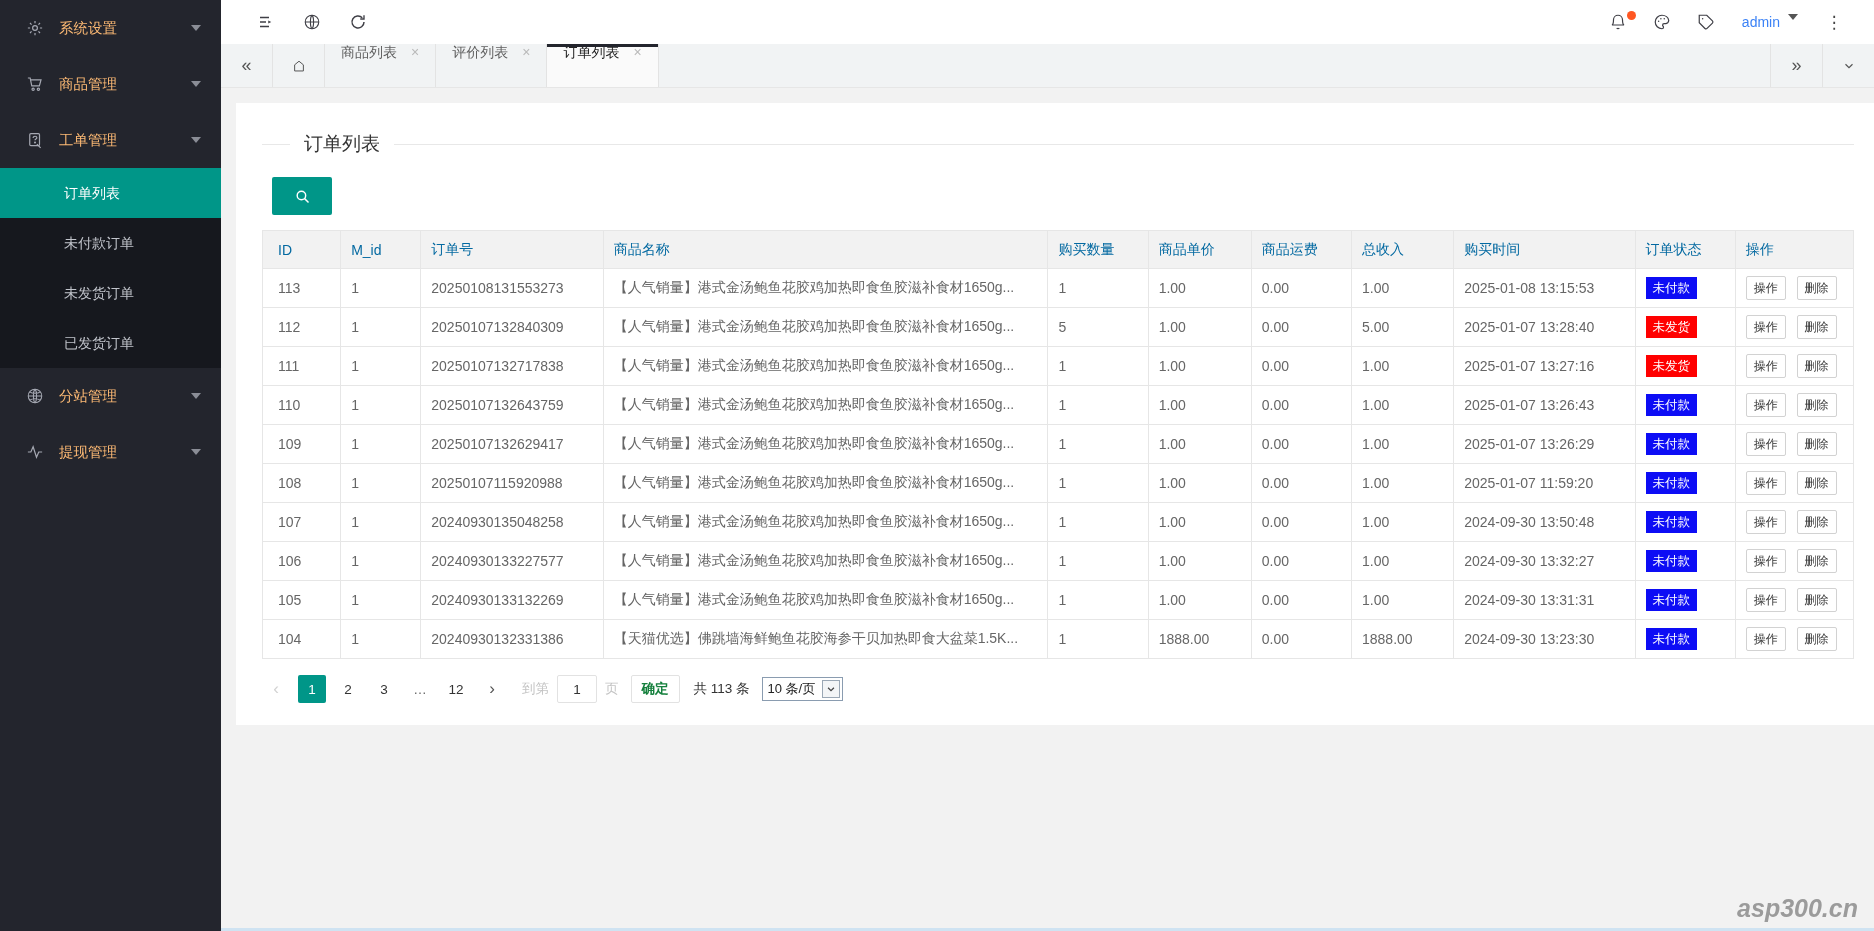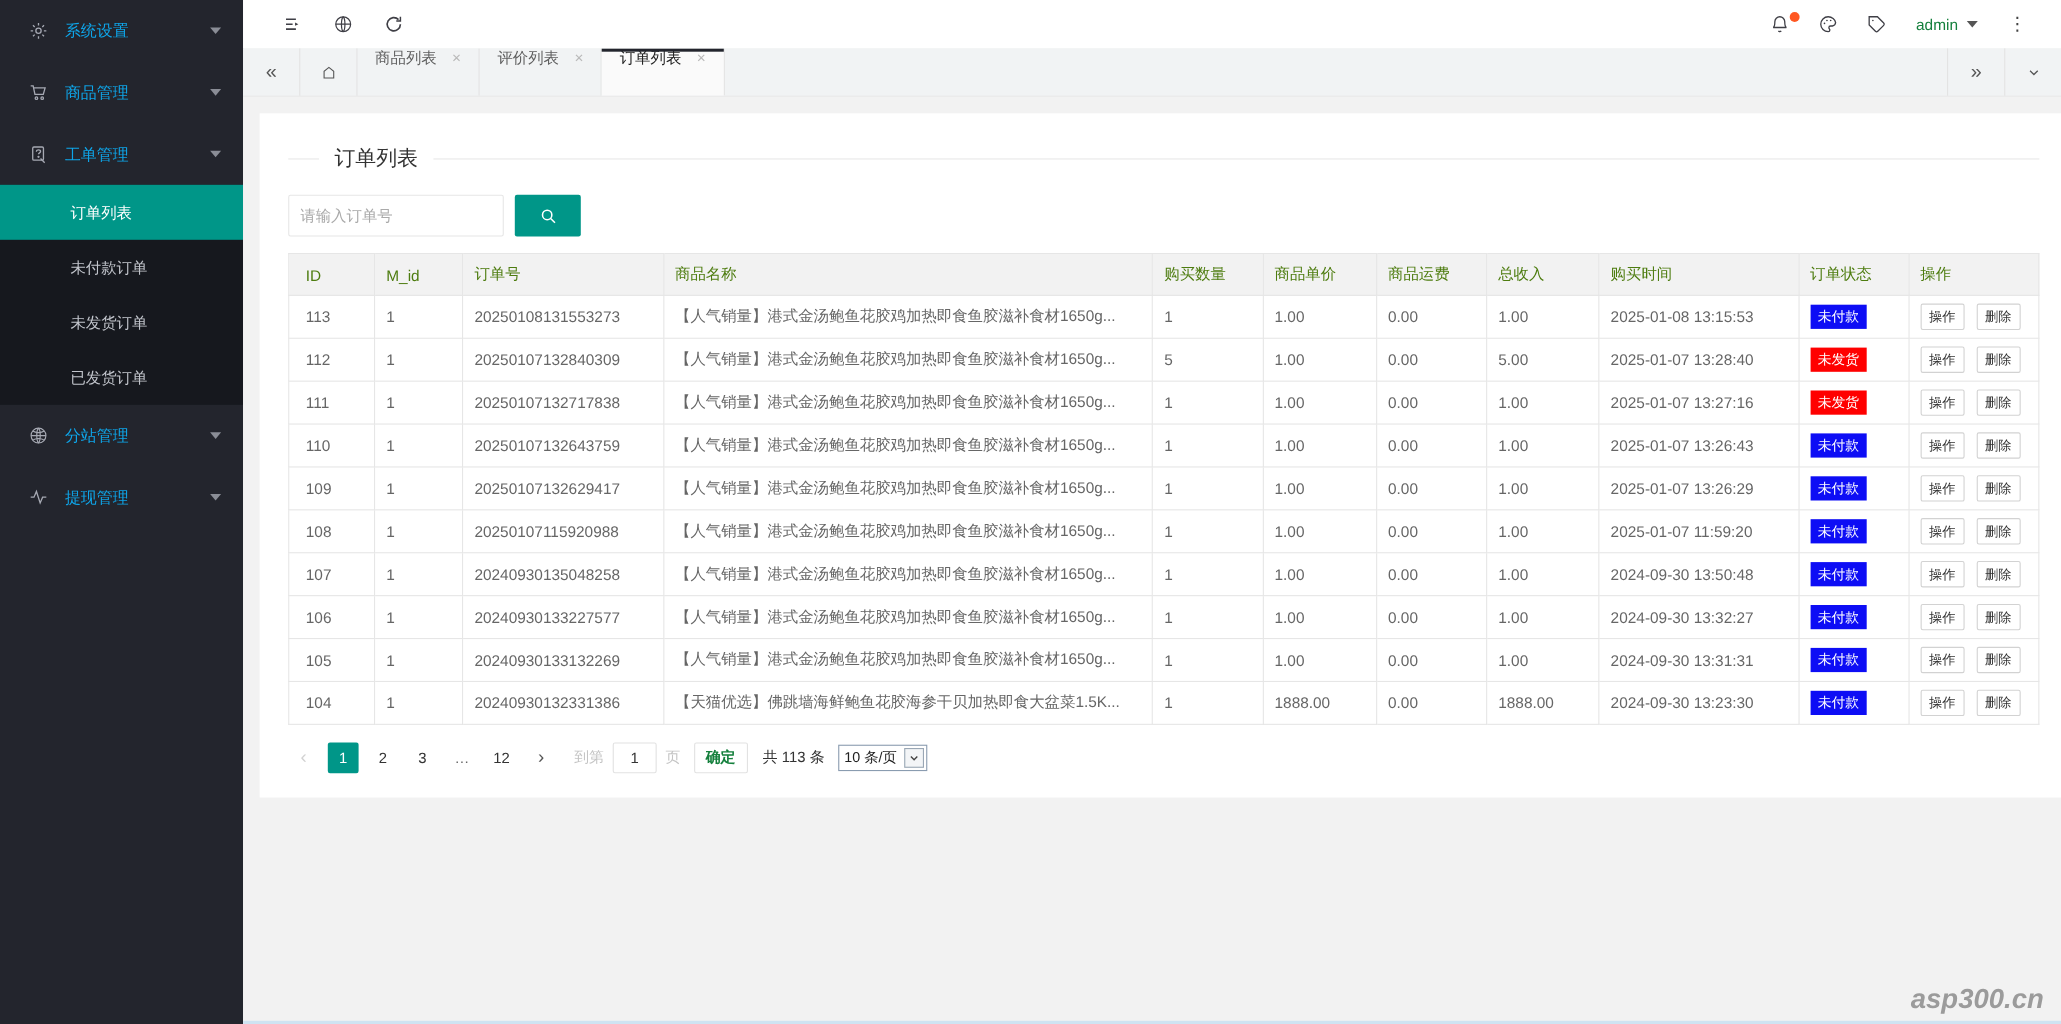--- a/index.html
+++ b/index.html
@@ -11,42 +11,42 @@
   .app { display:flex; width:100%; height:100%; }
 
   
   .sidebar { width:221px; min-width:221px; height:100%; background:#23252d; overflow:hidden; }
   .side-title {
     height:44px; line-height:44px; background:#2d2f38; color:#fff;
     font-size:15px; padding:0 10px 0 26px; white-space:nowrap; overflow:hidden;
   }
   .menu-item {
     height:56px; display:flex; align-items:center; padding:0 20px 0 26px;
-    color:#0ea5e9; cursor:pointer;
+    color:#fdba74; cursor:pointer;
   }
   .mi-icon { width:18px; height:18px; margin-right:15px; display:inline-flex; color:#a6a9b3; }
   .mi-icon svg { width:18px; height:18px; }
   .mi-label { flex:1; font-size:14.5px; }
   .caret { width:0; height:0; border-left:5px solid transparent; border-right:5px solid transparent;
     border-top:6px solid #8a8d96; }
   .caret.up { border-top:none; border-bottom:6px solid #8a8d96; }
   .submenu { background:#16181e; }
   .submenu-item { height:50px; line-height:50px; padding-left:64px; color:#c2c5cc; font-size:14px; cursor:pointer; }
   .submenu-item.active { background:var(--accent,#009688); color:#fff; }
 
   
   .main { flex:1; display:flex; flex-direction:column; height:100%; min-width:0; }
 
   .topbar { height:44px; background:#fff; display:flex; align-items:center; justify-content:space-between; padding:0 18px 0 22px; }
   .tb-group { display:flex; align-items:center; }
   .tb-icon { width:46px; height:44px; display:flex; align-items:center; justify-content:center; color:#3f3f46; cursor:pointer; position:relative; }
   .tb-icon svg { width:18px; height:18px; }
   .tb-right .tb-icon { width:44px; }
   .dot { position:absolute; top:11px; right:4px; width:9px; height:9px; border-radius:50%; background:#ff5722; }
-  .tb-user { display:flex; align-items:center; padding:0 14px; cursor:pointer; color:#15803d; }
+  .tb-user { display:flex; align-items:flex-start; padding:0 14px; cursor:pointer; color:#3b82f6; }
   .tb-user .u-caret { width:0; height:0; border-left:5px solid transparent; border-right:5px solid transparent; border-top:6px solid #555; margin-left:8px; }
   .kebab { font-size:17px; color:#444; letter-spacing:0; }
 
   
   .tabbar { height:44px; background:#f1f3f4; display:flex; align-items:stretch; border-bottom:1px solid #e6e6e6; }
   .tab-ctl { width:52px; display:flex; align-items:center; justify-content:center; color:#555;
     border-right:1px solid #e3e3e3; cursor:pointer; font-size:18px; }
   .tab-ctl svg { width:14px; height:14px; }
   .tab-ctl.right { border-right:none; border-left:1px solid #e3e3e3; }
   .tabs { display:flex; flex:1; overflow:hidden; }
@@ -70,21 +70,21 @@
   .search-row { display:flex; align-items:center; margin-top:20px; }
   .search-input { width:196px; height:38px; border:1px solid #e6e6e6; border-radius:2px; padding:0 10px;
     font-size:14px; color:#333; outline:none; font-family:inherit; }
   .search-input::placeholder { color:#aaa; }
   .search-btn { width:60px; height:38px; margin-left:10px; background:var(--accent,#009688); border:none;
     border-radius:2px; cursor:pointer; display:flex; align-items:center; justify-content:center; }
   .search-btn svg { width:17px; height:17px; color:#fff; }
 
   table.orders { width:100%; border-collapse:collapse; table-layout:fixed; margin-top:15px; }
   table.orders th { background:#f2f2f2; border:1px solid #e6e6e6; height:38px; font-weight:normal;
-    text-align:left; color:#4d7c0f; padding:0 10px; font-size:14px; }
+    text-align:left; color:#0369a1; padding:0 10px; font-size:14px; }
   table.orders td { border:1px solid #e6e6e6; height:39px; padding:0 10px; color:#666; font-size:14px;
     white-space:nowrap; overflow:hidden; }
   table.orders th:first-child, table.orders td:first-child { padding-left:15px; }
   .c1{width:78px}.c2{width:80px}.c3{width:182px}.c4{width:444px}.c5{width:100px}
   .c6{width:103px}.c7{width:100px}.c8{width:102px}.c9{width:181px}.c10{width:100px}.c11{width:118px}
   td.qty { color:#1e9fff; }
   td.price, td.freight { color:#ff5722; }
   td.total { color:#ff0000; }
   .badge { display:inline-block; padding:5px 7px; font-size:12.5px; color:#fff; line-height:1; }
   .act-btn { display:inline-block; border:1px solid #d2d2d2; background:#fff; color:#333; font-size:12px;
@@ -274,21 +274,20 @@
     <div class="content">
       <div class="card">
 
         <div class="title-row">
           <span class="t-line short"></span>
           <span class="page-title">订单列表</span>
           <span class="t-line long"></span>
         </div>
 
         <div class="search-row">
-          <input class="search-input" type="text" placeholder="请输入订单号" style="">
           <button class="search-btn">
             <svg viewBox="0 0 24 24" fill="none" stroke="currentColor" stroke-width="2">
                 <circle cx="10.5" cy="10.5" r="6"></circle>
                 <path d="M15 15l5.5 5.5"></path>
               </svg>
           </button>
         </div>
 
         <table class="orders">
           <thead>

